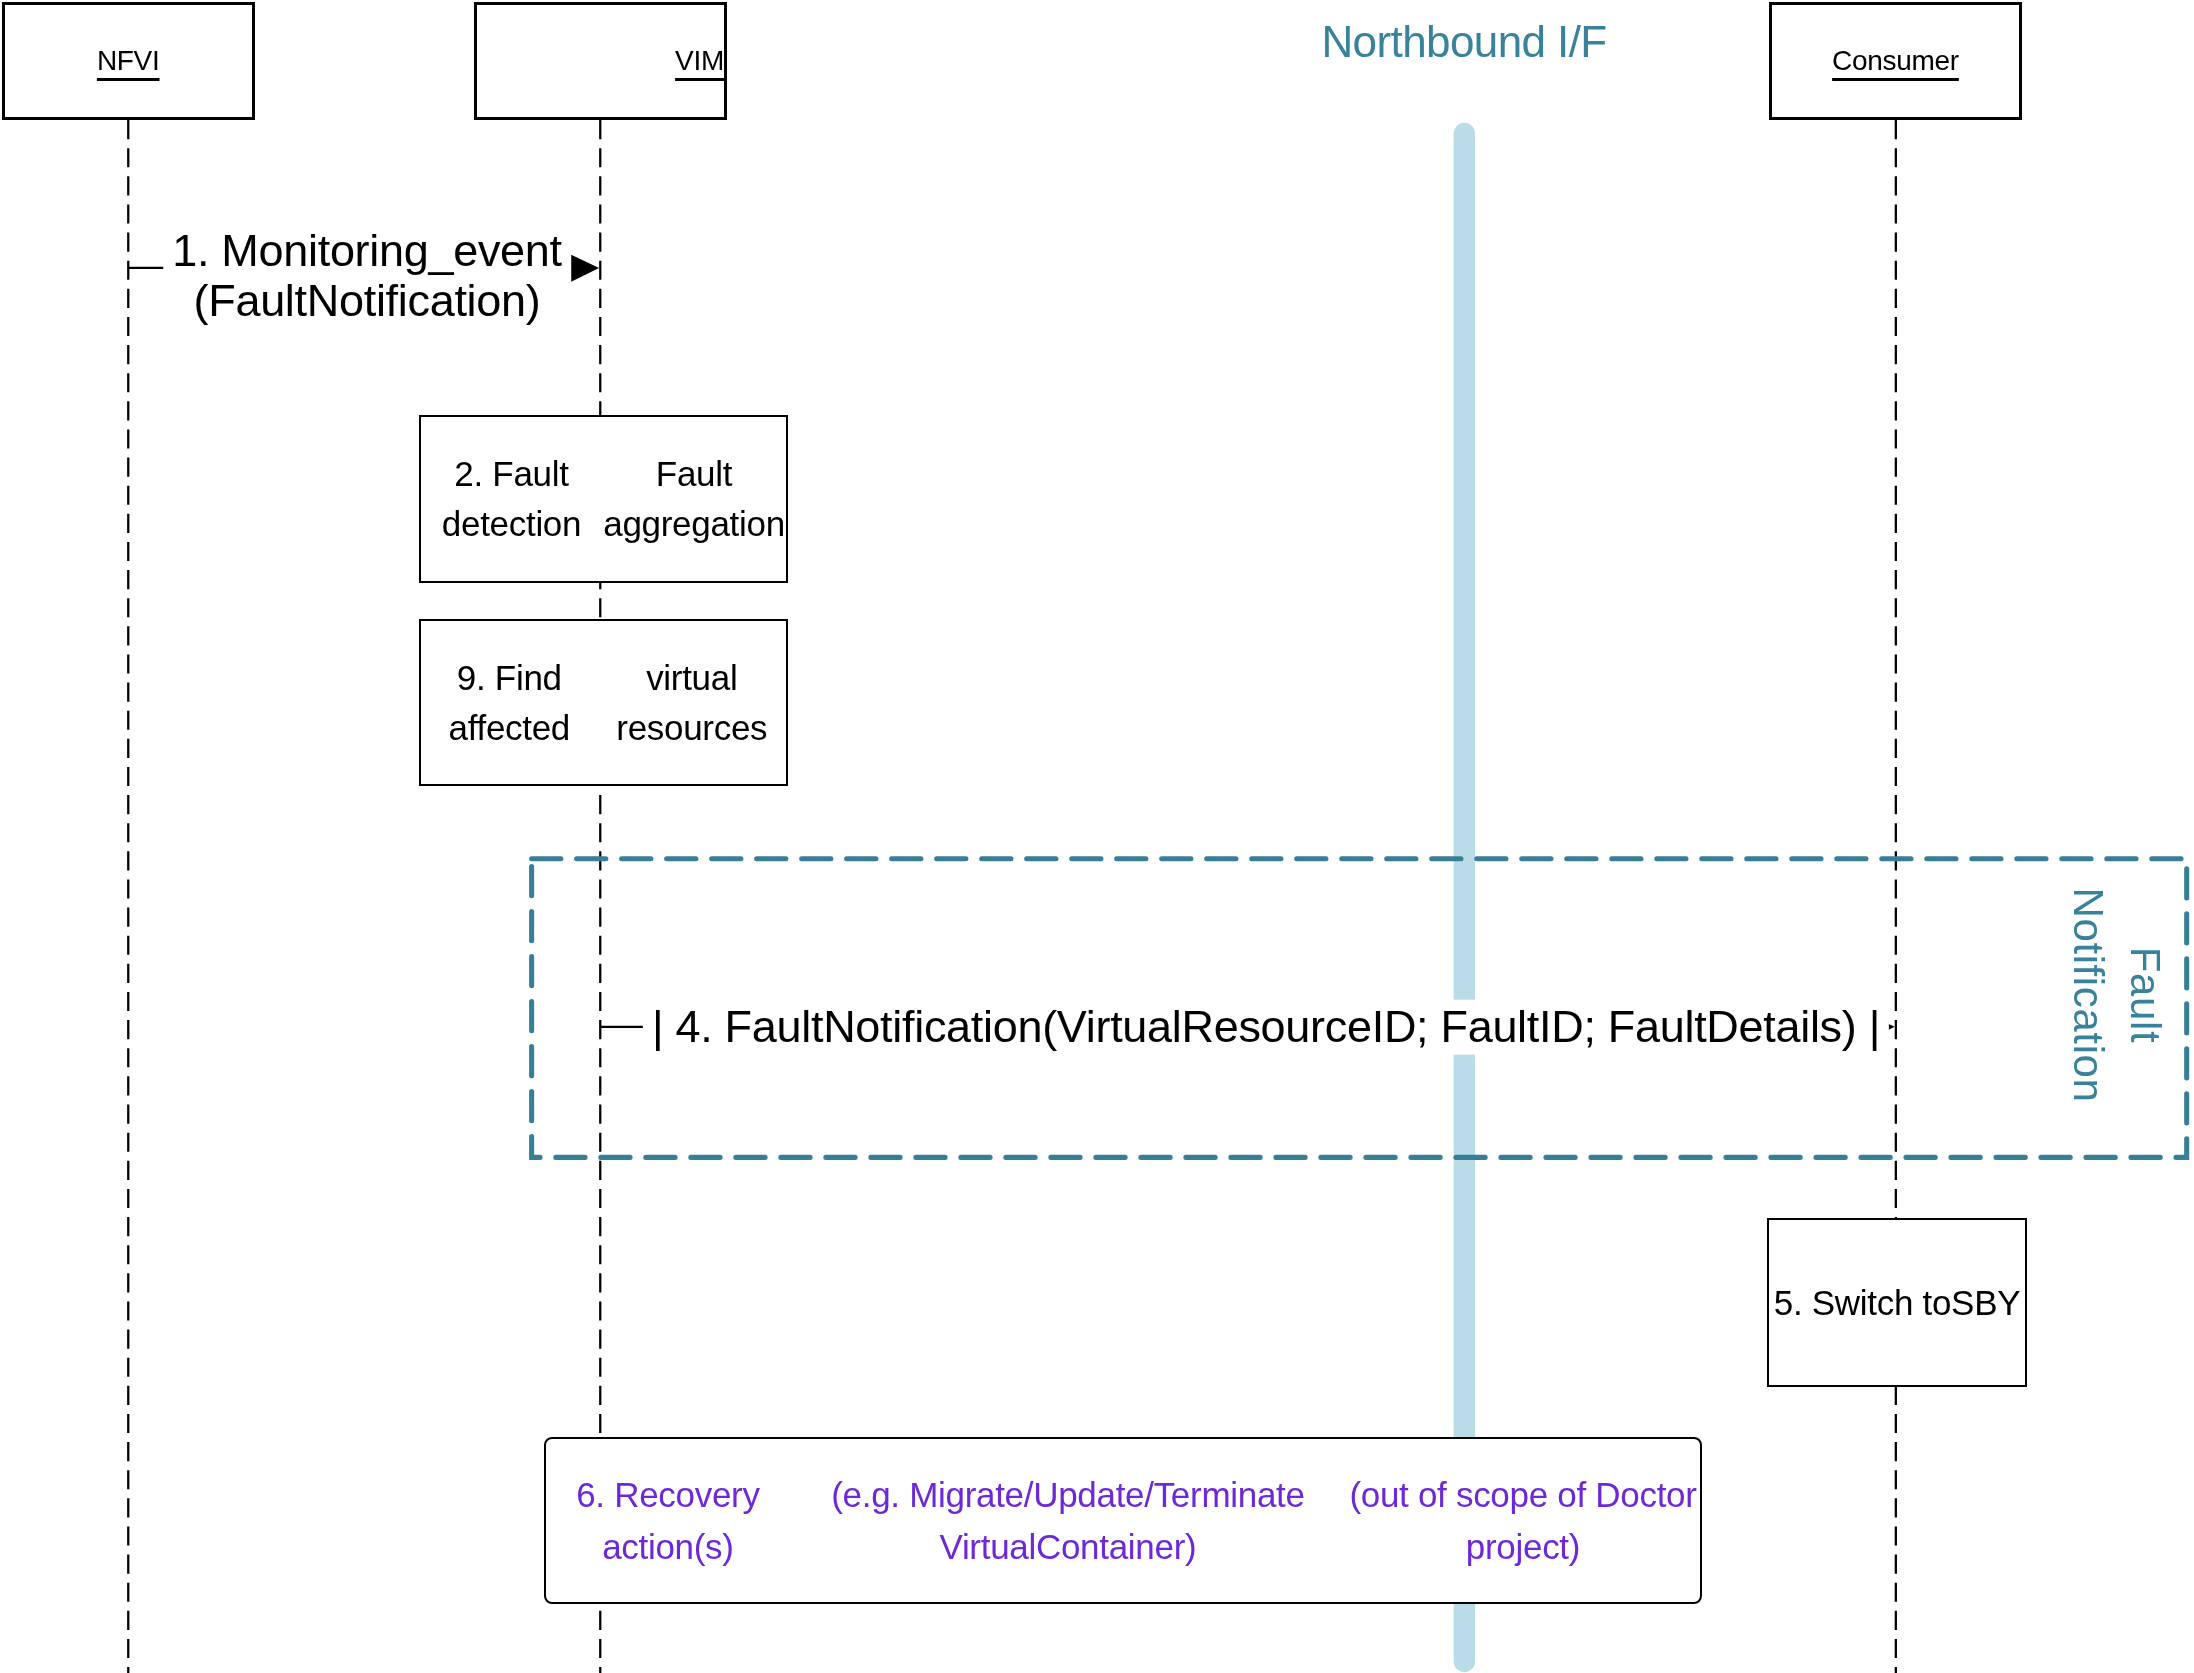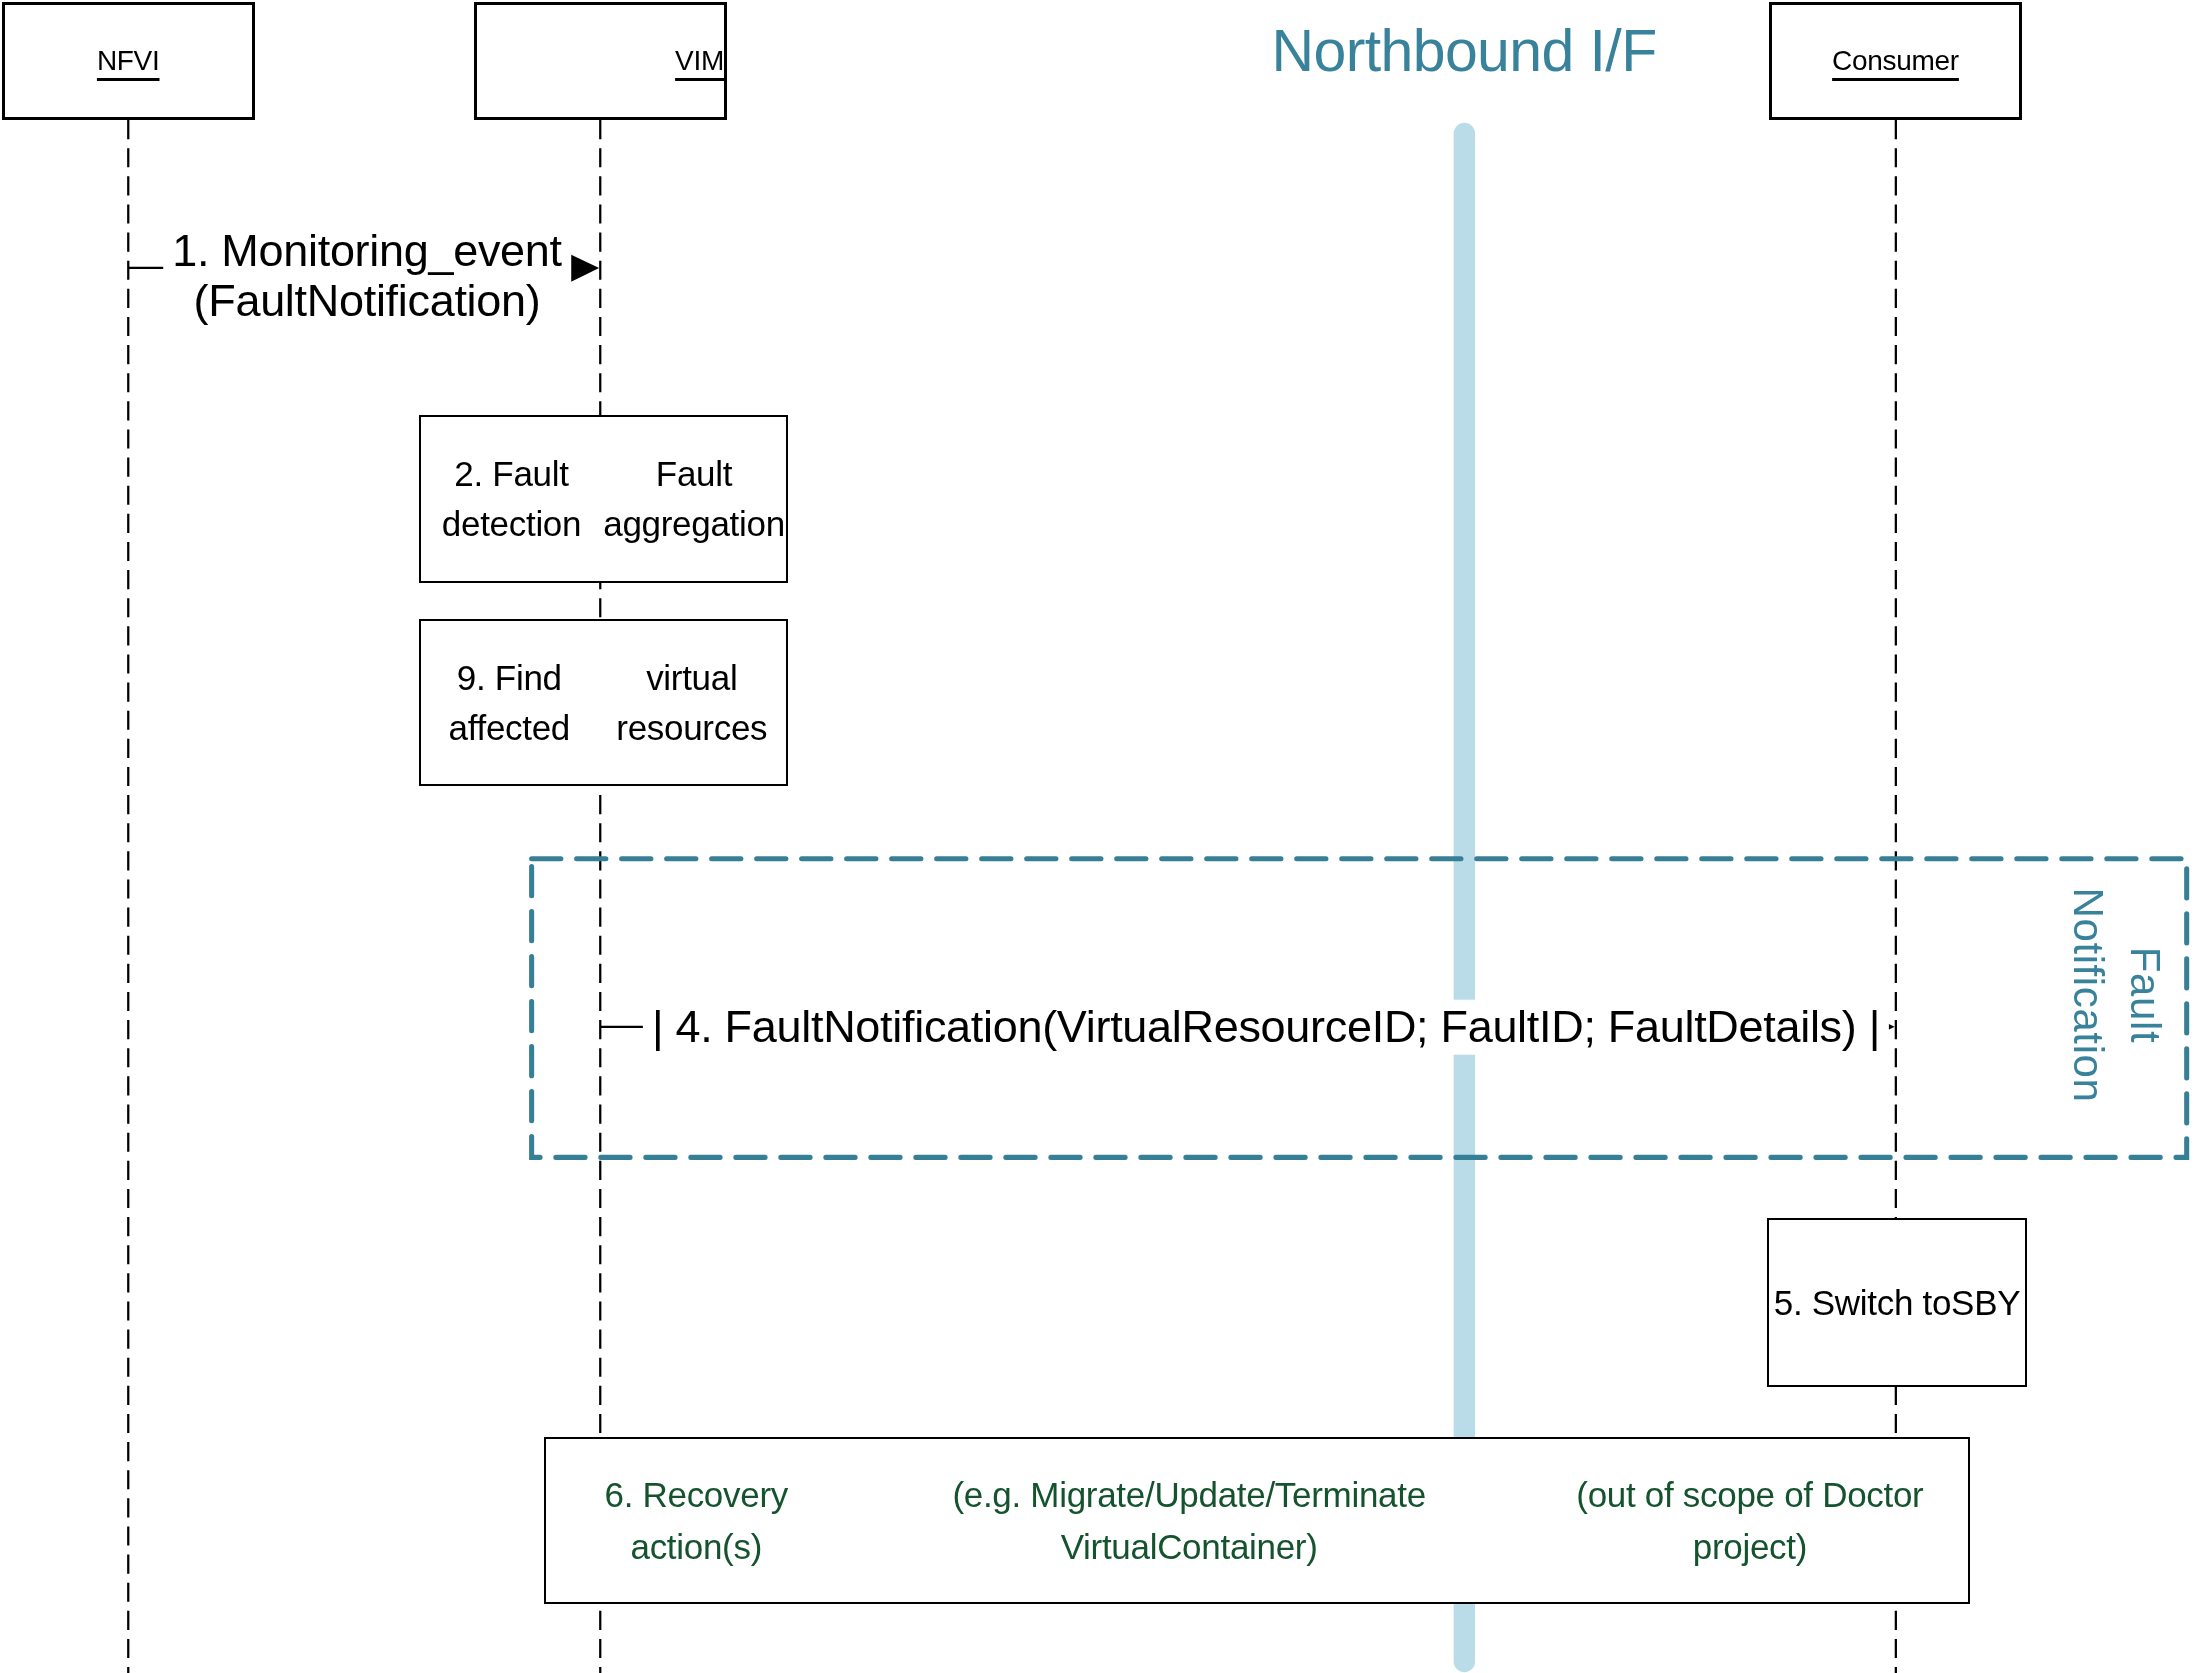--- a/index.html
+++ b/index.html
@@ -27,21 +27,21 @@
   .actor-box .lbl {
     text-decoration: underline;
     text-decoration-thickness: 2.8px;
     text-underline-offset: 7.9px;
   }
 
   .nb-title {
     position: absolute;
     left: 1464px; top: 17px;
     transform: translateX(-50%);
-    font-size: 59px;
+    font-size: 44px;
     letter-spacing: -0.6px;
     color: #39829B;
     white-space: nowrap;
   }
 
   .proc-box {
     position: absolute;
     box-sizing: border-box;
     border: 2.3px solid #000;
     background: #fff;
@@ -49,22 +49,22 @@
     align-items: center; justify-content: center;
     text-align: center;
     font-size: 35px;
     line-height: 50px;
     letter-spacing: -0.3px;
   }
   #box2 { left: 419px;  top: 415px;  width: 369px;  height: 168px; }
   #box3 { left: 419px;  top: 619px; width: 369px;  height: 167px; }
   #box5 { left: 1767px; top: 1218px; width: 260px;  height: 169px; }
   #box6 {
-    left: 544px; top: 1437px; width: 1426px; height: 167px;
-    color: #14532d; border-width: 2.3px; line-height: 52px; font-size: 35px;
+    left: 544px; top: 1437px; width: 1158px; height: 167px;
+    color: #6d28d9; border-width: 2.3px; line-height: 52px; font-size: 35px; border-radius: 8px;
   }
 
   .msg-label {
     position: absolute;
     background: #ffffff;
     text-align: center;
     font-size: 45px;
     line-height: 50px;
     letter-spacing: -0.3px;
     white-space: nowrap;

